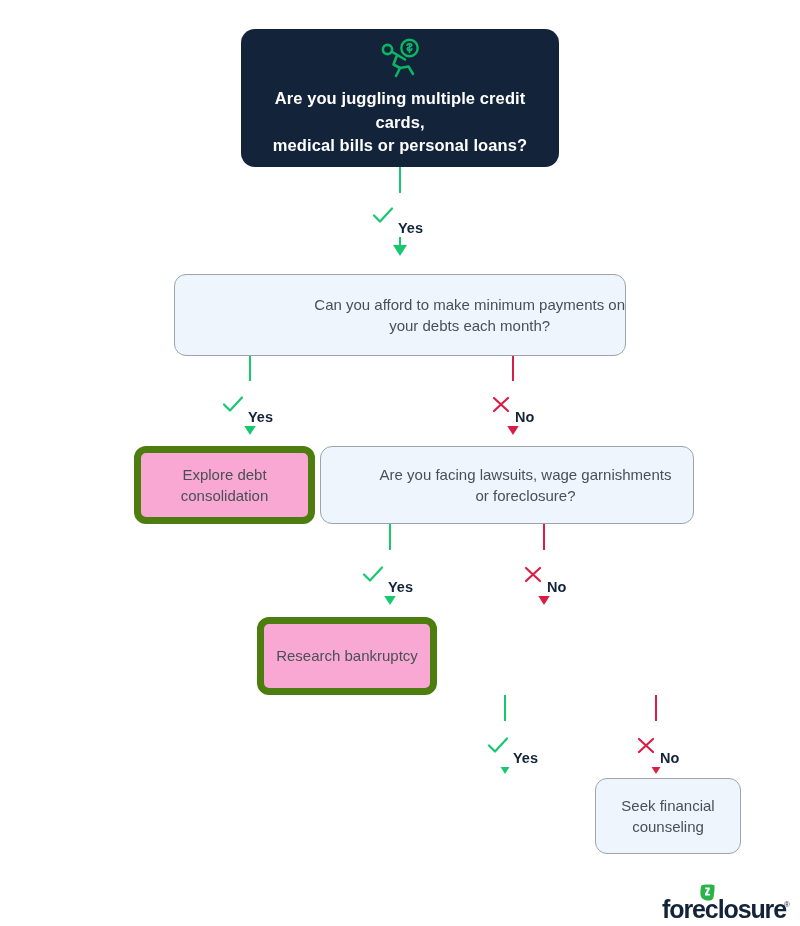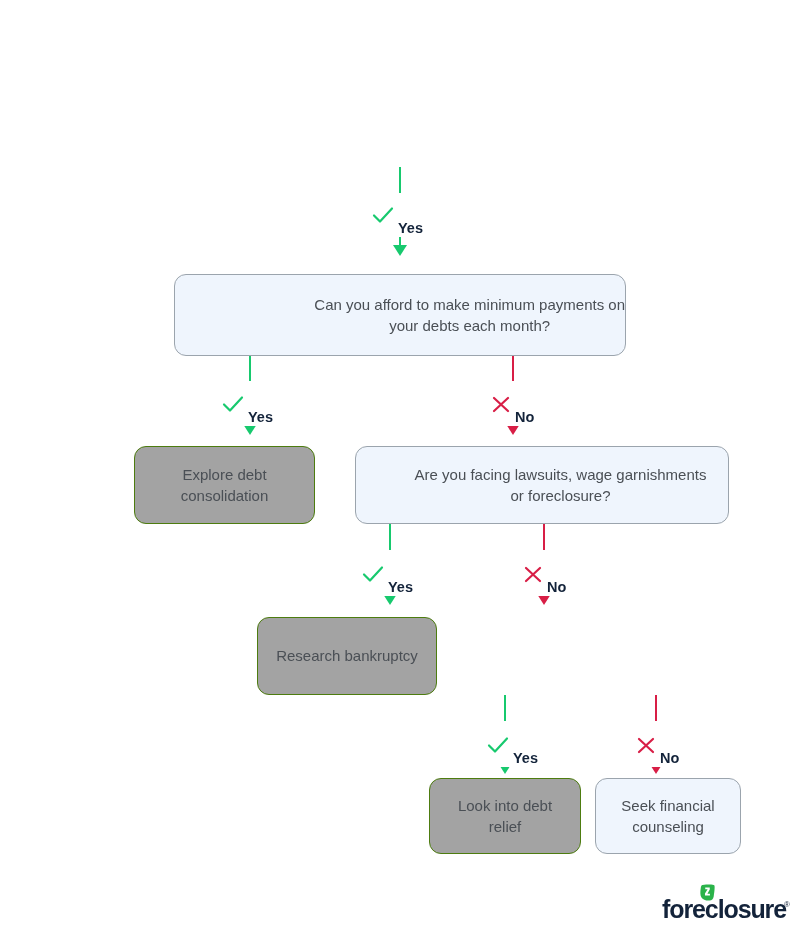--- a/index.html
+++ b/index.html
@@ -63,22 +63,22 @@
     background: #eff5fd;
     border: 1.6px solid #9ba4ad;
   }
   .node--question .node-text {
     color: #4a4f55;
     font-size: 15px;
   }
 
   
   .node--outcome-green {
-    background: #a3a3a3;
-    border: 1px solid #4d7c0f;
+    background: #f9a8d4;
+    border: 7px solid #4d7c0f;
   }
   .node--outcome-green .node-text {
     color: #4a4f55;
     font-size: 15px;
   }
 
   
   .node--outcome-blue {
     background: #eff5fd;
     border: 1.8px solid #9ba4ad;
@@ -157,20 +157,34 @@
     top: 16px;
     font-size: 8px;
     color: #13233a;
   }
 </style>
 </head>
 <body>
 
 <div id="flow-canvas">
 
+  <div class="node node--root" style="left:241px; top:29px; width:318px; height:138px;">
+    <span class="root-icon">
+      <svg width="44" height="40" viewBox="0 0 44 40" aria-hidden="true">
+        <circle cx="31.5" cy="10" r="8.2" fill="none" stroke="#0bb563" stroke-width="2.4"></circle>
+        <path d="M31.5 5.6 v8.8 M29.2 7.2 c0-1.1 1.1-1.7 2.3-1.7 1.2 0 2.3.6 2.3 1.7 0 1.1-1.1 1.5-2.3 1.8 -1.2.3-2.3.7-2.3 1.8 0 1.1 1.1 1.7 2.3 1.7 1.2 0 2.3-.6 2.3-1.7" fill="none" stroke="#0bb563" stroke-width="1.7" stroke-linecap="round"></path>
+        <circle cx="9.5" cy="11.5" r="4.6" fill="none" stroke="#0bb563" stroke-width="2.6"></circle>
+        <path d="M13.6 13.6 L27 21.5" fill="none" stroke="#0bb563" stroke-width="2.6" stroke-linecap="round"></path>
+        <path d="M18.5 18.5 L15.5 26.5 L22 30 L18 38" fill="none" stroke="#0bb563" stroke-width="2.6" stroke-linecap="round" stroke-linejoin="round"></path>
+        <path d="M22 30 L30.5 28.5 L35 36" fill="none" stroke="#0bb563" stroke-width="2.6" stroke-linecap="round" stroke-linejoin="round"></path>
+      </svg>
+    </span>
+    <span class="node-text">Are you juggling multiple credit cards,
+medical bills or personal loans?</span>
+  </div>
 
   <div class="conn-line conn-line--green" style="left:399px; top:167px; height:34px;"></div>
   <div class="conn-line conn-line--green" style="left:399px; top:213px; height:35px;"></div>
   <div class="conn-head conn-head--green" style="left:393px; top:245px;"></div>
 
   <div class="branch-label" style="left:370px; top:193px;">
     <svg width="22" height="18" viewBox="0 0 22 18" aria-hidden="true">
       <path d="M2 9.5 L8 15.5 L20 2.5" fill="none" stroke="#17c96e" stroke-width="2.2" stroke-linecap="round" stroke-linejoin="round"></path>
     </svg>
     <span class="bl-text">Yes</span>
@@ -199,21 +213,21 @@
       <path d="M3 3 L17 16 M17 3 L3 16" fill="none" stroke="#d81e46" stroke-width="2.2" stroke-linecap="round"></path>
     </svg>
     <span class="bl-text">No</span>
   </div>
 
   <div class="node node--outcome-green" style="left:134px; top:446px; width:181px; height:78px;">
     <span class="node-text">Explore debt
 consolidation</span>
   </div>
 
-  <div class="node node--question" style="left:355px; top:446px; width:374px; height:78px;padding-left:37px;">
+  <div class="node node--question" style="left:320px; top:446px; width:374px; height:78px;padding-left:37px;">
     <span class="node-text">Are you facing lawsuits, wage garnishments
 or foreclosure?</span>
   </div>
 
   <div class="conn-line conn-line--green" style="left:389px; top:524px; height:26px;"></div>
   <div class="conn-line conn-line--green" style="left:389px; top:573px; height:24px;"></div>
   <div class="conn-head conn-head--green" style="left:383px; top:594px;"></div>
   <div class="branch-label" style="left:360px; top:552px;">
     <svg width="22" height="18" viewBox="0 0 22 18" aria-hidden="true">
       <path d="M2 9.5 L8 15.5 L20 2.5" fill="none" stroke="#17c96e" stroke-width="2.2" stroke-linecap="round" stroke-linejoin="round"></path>
@@ -249,24 +263,20 @@
   <div class="conn-line conn-line--red" style="left:655px; top:695px; height:26px;"></div>
   <div class="conn-line conn-line--red" style="left:655px; top:744px; height:22px;"></div>
   <div class="conn-head conn-head--red" style="left:649px; top:763px;"></div>
   <div class="branch-label" style="left:634px; top:723px;">
     <svg width="20" height="18" viewBox="0 0 20 18" aria-hidden="true">
       <path d="M3 3 L17 16 M17 3 L3 16" fill="none" stroke="#d81e46" stroke-width="2.2" stroke-linecap="round"></path>
     </svg>
     <span class="bl-text">No</span>
   </div>
 
-  <div class="node node--outcome-green" style="left:429px; top:778px; width:152px; height:76px;">
-    <span class="node-text">Look into debt
-relief</span>
-  </div>
 
   <div class="node node--outcome-blue" style="left:595px; top:778px; width:146px; height:76px;">
     <span class="node-text">Seek financial
 counseling</span>
   </div>
 
   <div id="brand-logo">
     <span class="logo-word">foreclosure</span>
     <svg class="logo-leaf" viewBox="0 0 16 18" aria-hidden="true">
       <path d="M2.6 1.1 C9.5 0.2 14.4 0.6 15.2 1.3 C16 2.1 15.6 7.3 14.6 13.2 C14.1 16 12.6 17.4 10.2 17.6 C6.5 17.9 3 16.6 1.4 14 C0.1 11.8 0.2 8.2 0.8 4.4 C1 2.6 1.5 1.3 2.6 1.1 Z" fill="#2ab34a"></path>

